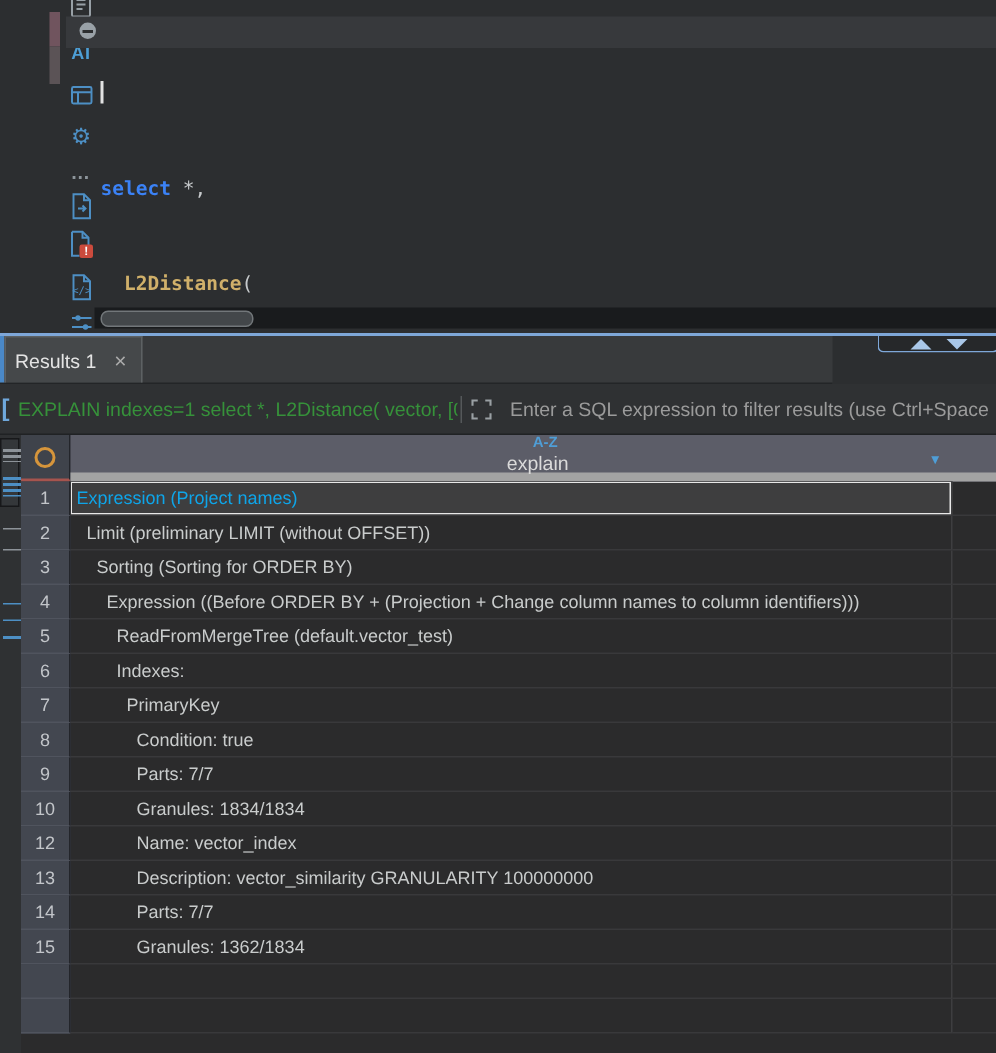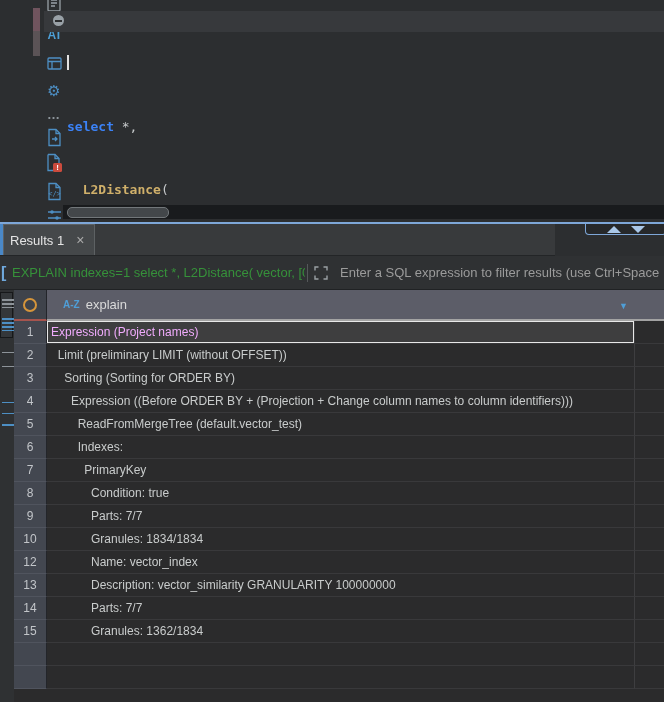--- a/index.html
+++ b/index.html
@@ -76,33 +76,33 @@
   .ic-doc-gray{top:62px;height:13px;border:1px solid #8d9399;border-left:none;}
   .ic-frag-blue1{top:112px;height:10px;border:1px solid #4d8fc4;border-left:none;}
   .ic-frag-blue2{top:134px;height:9px;border-top:2px solid #4d8fc4;border-right:2px solid #4d8fc4;}
 
   .corner{position:absolute;left:14px;top:0;width:33px;height:31px;background:#3f434b;
           border-right:1px solid #23252a;border-bottom:2px solid #a6544e;box-sizing:border-box;
           display:flex;align-items:center;justify-content:center;cursor:pointer;}
   .corner-circle{width:10px;height:10px;border:2px solid #d6953b;border-radius:50%;}
 
   .colheader{position:absolute;left:47px;top:0;width:617px;height:31px;background:#5c5d68;
-             border-bottom:2px solid #a3a3a3;box-sizing:border-box;display:flex;align-items:center;cursor:pointer;}
+             border-bottom:6px solid #a3a3a3;box-sizing:border-box;display:flex;align-items:center;cursor:pointer;flex-direction:column;}
   .sort-badge{margin-left:16px;font-size:10px;font-weight:bold;color:#4f9ed7;}
   .col-name{margin-left:6px;font-size:13px;color:#dadada;}
   .col-dd{position:absolute;right:36px;top:11px;font-size:9px;color:#4f9ed7;cursor:pointer;}
 
   .rows{position:absolute;left:14px;top:31px;width:650px;}
   .grow{display:flex;height:23px;}
   .gnum{width:33px;background:#434750;border-right:1px solid #23252a;border-bottom:1px solid #50545e;
         color:#c2c5c9;font-size:12px;text-align:center;line-height:22px;box-sizing:border-box;cursor:pointer;}
   .gcell{width:588px;border-bottom:1px solid #39393b;border-right:1px solid #3e3e40;color:#c9cccc;
          font-size:12px;line-height:22px;white-space:pre;overflow:hidden;padding-left:4px;
          box-sizing:border-box;cursor:pointer;}
-  .gcell.sel{box-shadow:inset 0 0 0 1px #e8e8e8;background:#3e3e3f;color:#f0abfc;}
+  .gcell.sel{box-shadow:inset 0 0 0 1px #e8e8e8;background:#3e3e3f;color:#0ea5e9;}
   .gright{flex:1;border-bottom:1px solid #39393b;}
   .svgstroke{stroke:#4d8fc4;stroke-width:1.3;fill:none;}
   .svggray{stroke:#98a0a6;stroke-width:1.3;fill:none;}
 </style>
 </head>
 <body>
 
 <div class="screen">
 
   <div class="editor-pane">

